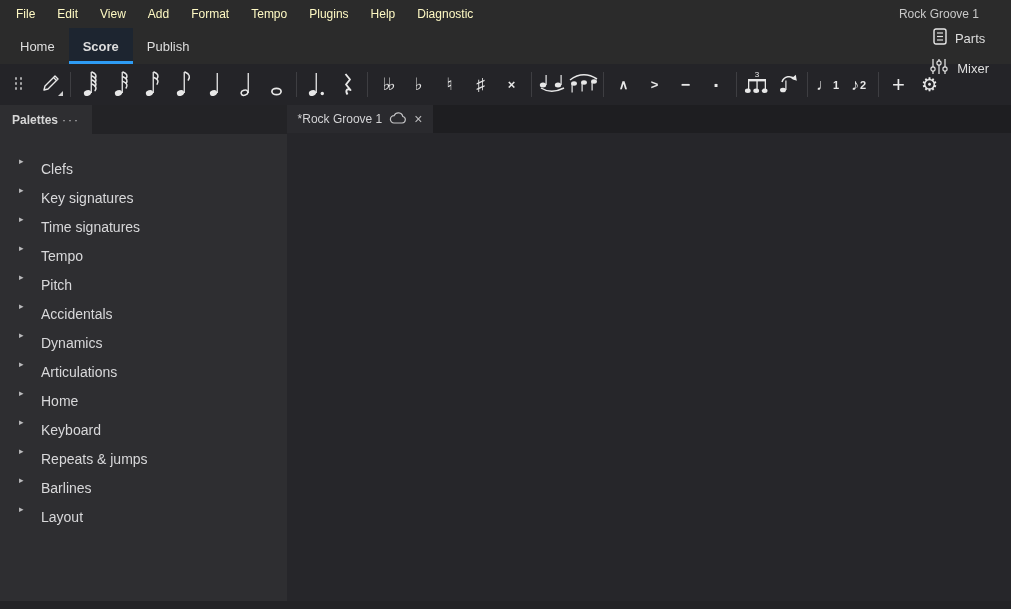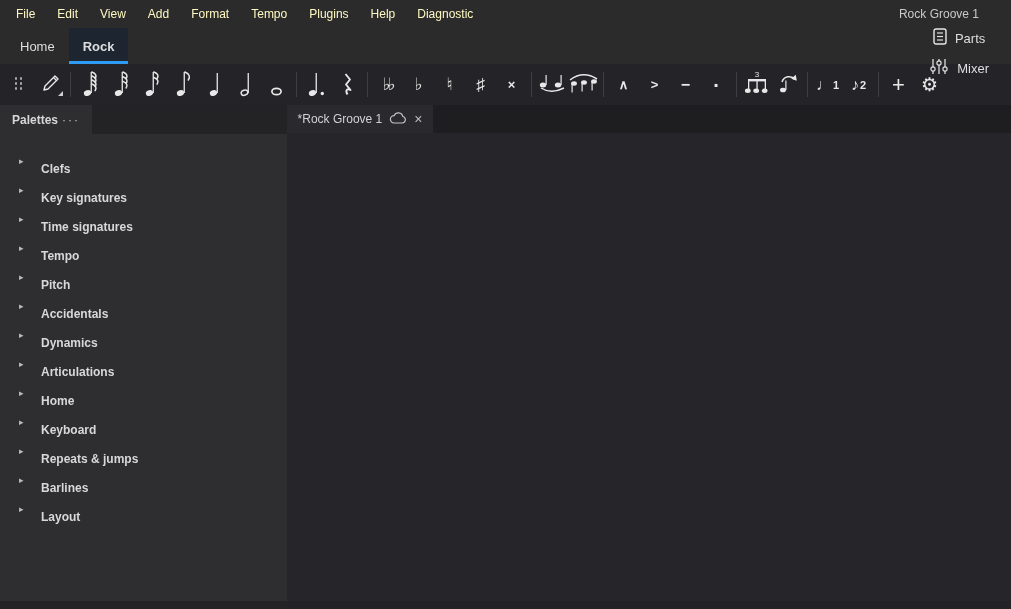--- a/index.html
+++ b/index.html
@@ -59,21 +59,21 @@
 
   .add-row { display:flex; gap:7px; padding:14px 11px 12px 12px; }
   .add-btn { flex:1; height:29px; background:#3a3a3e; border:1px solid #787880; border-radius:3px;
              color:#d4d4d4; font-size:12px; display:flex; align-items:center; justify-content:center; }
   .search-btn { width:30px; height:29px; background:#48484c; border:none; border-radius:3px;
                 display:flex; align-items:center; justify-content:center; }
 
   .pal-list { padding-top:12px; }
   .pal-row { height:29px; display:flex; align-items:center; padding-left:19px; }
   .pal-arrow { color:#bcbcbe; font-size:9px; width:22px; flex:none; }
-  .pal-label { color:#d8d8da; font-size:12px; font-weight:bold;margin-top:16px; }
+  .pal-label { color:#d8d8da; font-size:14px; font-weight:normal;margin-top:16px; }
 
   
   .doc-area { flex:1; display:flex; flex-direction:column; background:#26262a; }
   .doc-tabbar { height:28px; background:#1e1e21; display:flex; flex:none; }
   .doc-tab { width:146px; background:#2a2a2e; display:flex; align-items:center; justify-content:center;
              gap:7px; font-size:12px; color:#d2d2d4; }
   .doc-close { font-size:14px; color:#bcbcbe; }
   .canvas { flex:1; background:#26262a; }
 
   .status-bar { position:absolute; left:0; bottom:0; width:1011px; height:8px; background:#232326; }
@@ -89,21 +89,22 @@
   <span class="menu-item">Format</span>
   <span class="menu-item">Tempo</span>
   <span class="menu-item">Plugins</span>
   <span class="menu-item">Help</span>
   <span class="menu-item">Diagnostic</span>
   <span class="window-title">Rock Groove 1</span>
 </div>
 
 <div class="ribbon">
   <div class="ribbon-tab">Home</div>
-  <div class="ribbon-tab active">Rock</div>
+  <div class="ribbon-tab active">Score</div>
+  <div class="ribbon-tab">Publish</div>
 
   <div class="ribbon-right">
     <div class="ribbon-btn">
       <span>
         <svg width="14" height="17" viewBox="0 0 14 17">
           <rect x="1" y="1" width="12" height="15" rx="2" class="nline" stroke-width="1.4"></rect>
           <line x1="4" y1="5" x2="10" y2="5" stroke="#dedede" stroke-width="1.2"></line>
           <line x1="4" y1="8.5" x2="10" y2="8.5" stroke="#dedede" stroke-width="1.2"></line>
           <line x1="4" y1="12" x2="10" y2="12" stroke="#dedede" stroke-width="1.2"></line>
         </svg>

